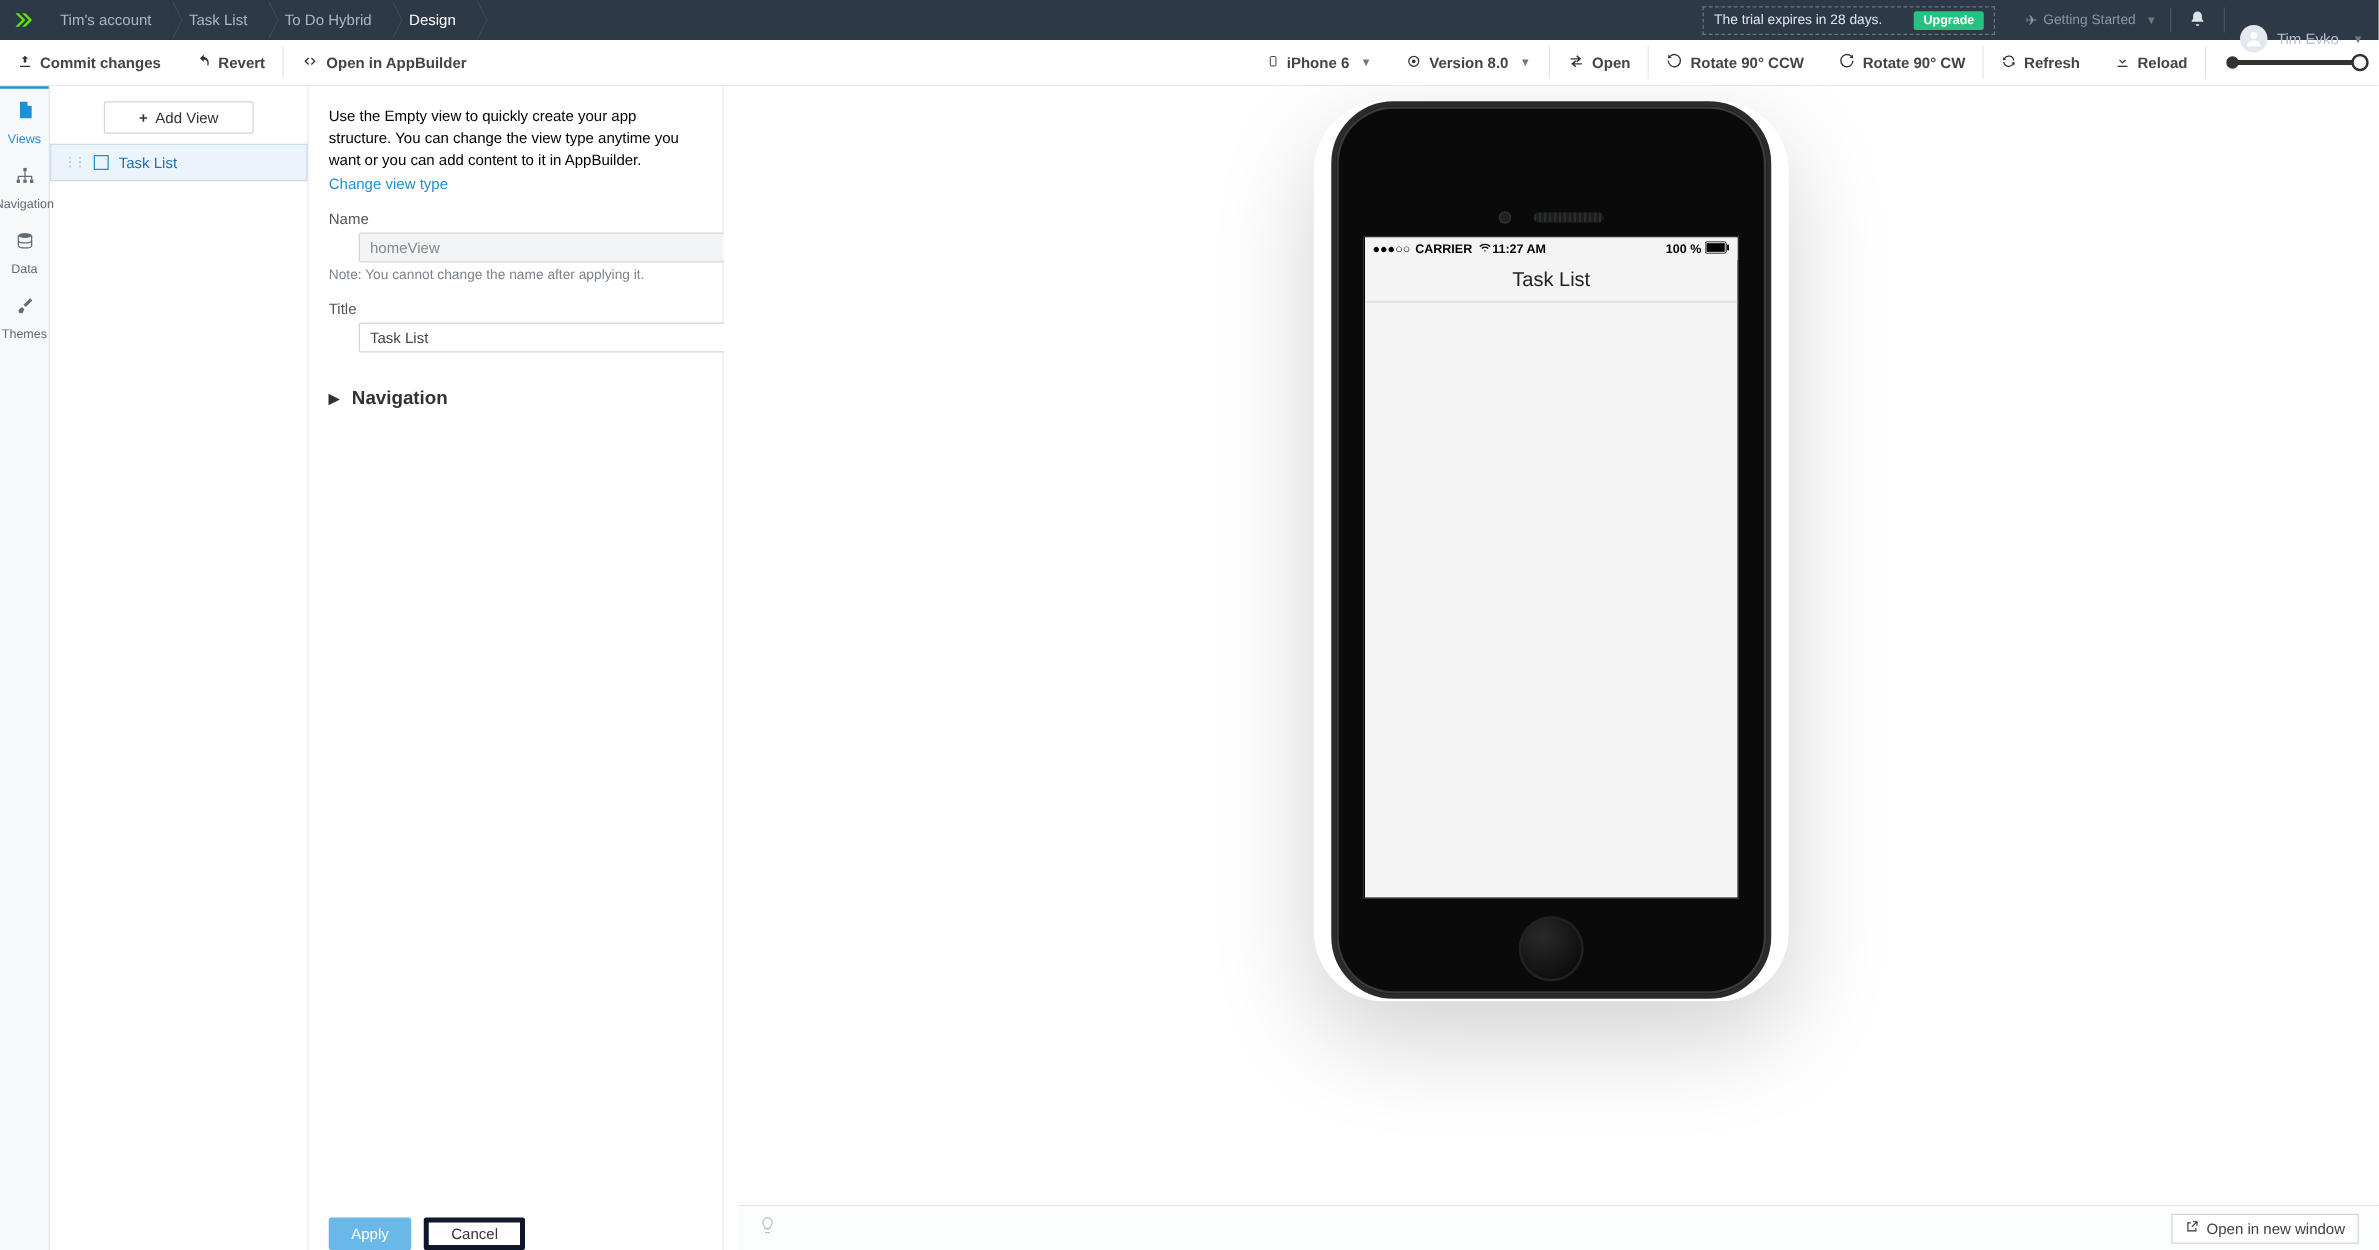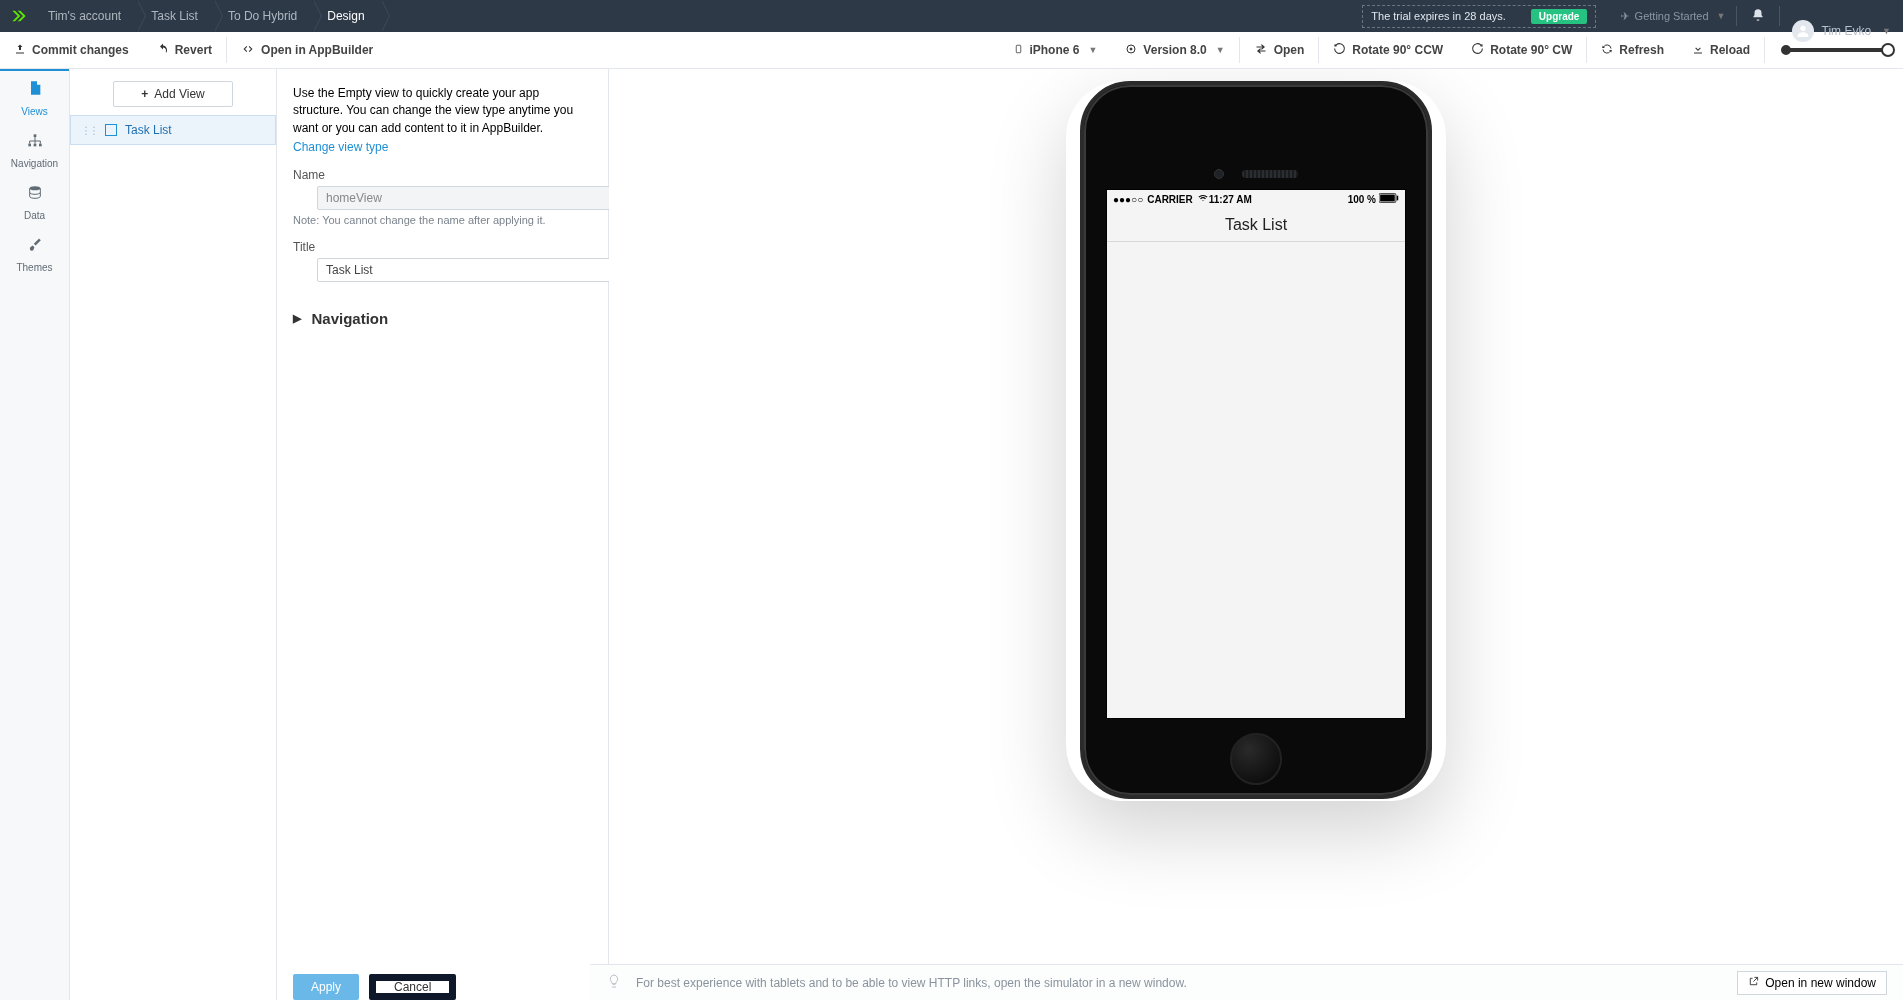--- a/index.html
+++ b/index.html
@@ -27,21 +27,21 @@
 .tool-btn .ico { font-size: 13px; font-weight: bold; }
 .tool-divider { width: 1px; height: 26px; background: #e3e7eb; }
 .toolbar-gap { flex: 1; }
 .chevron { font-size: 9px; color: #777; margin-left: 3px; }
 .zoom-slider { width: 110px; height: 4px; background: #333; border-radius: 2px; margin: 0 10px 0 18px; position: relative; }
 .zoom-knob { width: 14px; height: 14px; border: 2px solid #333; border-radius: 50%; background: #fff; position: absolute; right: -2px; top: -5px; }
 .zoom-knob2 { width: 10px; height: 10px; border: 2px solid #333; border-radius: 50%; background: #333; position: absolute; left: -2px; top: -3px; }
 
 
 .workspace { position: absolute; top: 69px; left: 0; right: 0; bottom: 0; display: flex; }
-.rail { width: 70px; background: #f6f8f9; border-right: 1px solid #e3e7eb; display: flex; flex-direction: column; }
+.rail { width: 40px; background: #f6f8f9; border-right: 1px solid #e3e7eb; display: flex; flex-direction: column; }
 .rail-item { display: flex; flex-direction: column; align-items: center; padding: 10px 2px 6px; font-size: 10px; color: #616b76; gap: 4px; position: relative; }
 .rail-item .rico { font-size: 18px; }
 .rail-item.active { color: #1f8fd6; }
 .rail-item.active::before { content: ""; position: absolute; top: 0; left: 0; right: 0; height: 2px; background: #1f8fd6; }
 
 
 .views-panel { width: 207px; background: #fff; border-right: 1px solid #e3e7eb; }
 .add-view-btn { margin: 12px auto 8px; width: 120px; height: 26px; border: 1px solid #cfd6dd; border-radius: 2px; background: #fff; display: flex; align-items: center; justify-content: center; gap: 6px; font-size: 12px; color: #333; cursor: pointer; }
 .view-item { height: 30px; background: #ecf4fb; border: 1px solid #c9def0; display: flex; align-items: center; gap: 8px; padding: 0 10px; font-size: 12px; color: #1f6fb2; }
 .drag-dots { color: #9cb7cd; font-size: 10px; letter-spacing: -2px; }
@@ -53,21 +53,21 @@
 .link { color: #1f8fd6; margin-top: 3px; display: inline-block; }
 .fld-label { margin-top: 14px; color: #555; }
 .fld-input { width: 100%; height: 24px; border: 1px solid #cfd6dd; border-radius: 2px; padding: 0 8px; font-size: 12px; margin-top: 4px; color: #444; margin-left: 24px; }
 .fld-input.disabled { background: #f2f4f6; color: #888; }
 .note { font-size: 11px; color: #7b838c; margin-top: 4px; }
 .nav-section { margin-top: 28px; display: flex; align-items: center; gap: 10px; font-size: 15px; font-weight: bold; color: #333; }
 .nav-caret { font-size: 11px; }
 .props-footer { position: absolute; left: 16px; right: 4px; bottom: 0; display: flex; gap: 10px; padding-bottom: 0px; }
 .btn { height: 26px; padding: 0 18px; border-radius: 2px; font-size: 12px; display: flex; align-items: center; cursor: pointer; }
 .btn.apply { background: #6ab8e8; color: #fff; border: none; }
-.btn.cancel { background: #fff; color: #333; border: 7px solid #0f172a; }
+.btn.cancel { background: #fff; color: #333; border: 4px solid #0f172a; }
 
 
 .preview-area { flex: 1; background: #fff; display: flex; align-items: flex-start; justify-content: center; position: relative; overflow: hidden; }
 .phone-shadow { position: absolute; top: 12px; width: 380px; height: 720px; border-radius: 56px; box-shadow: 0 30px 80px rgba(0,0,0,0.18); }
 .phone { position: absolute; top: 12px; width: 352px; height: 718px; background: #0a0a0a; border-radius: 50px; border: 4px solid #2b2b2b; box-shadow: inset 0 0 0 2px #3a3a3a; overflow: hidden; }
 .phone-top { height: 104px; display: flex; flex-direction: column; align-items: center; justify-content: flex-end; gap: 14px; padding-bottom: 10px; }
 .camera { width: 10px; height: 10px; border-radius: 50%; background: #1f2328; border: 1px solid #333; }
 .speaker { width: 56px; height: 8px; border-radius: 4px; background: repeating-linear-gradient(90deg,#2a2d31 0 2px,#1a1c1e 2px 4px); }
 .phone-top-row { display: flex; align-items: center; gap: 18px; }
 .screen { margin: 0 22px; height: 530px; background: #f4f4f4; border: 1px solid #000; position: relative; }
@@ -80,21 +80,21 @@
 .home-btn-ring { width: 52px; height: 52px; border-radius: 50%; border: 2px solid #222; background: radial-gradient(circle at 35% 30%, #2a2a2a, #050505); }
 .side-btn { position: absolute; background: #1b1b1b; border-radius: 2px; }
 .side-l1 { left: -6px; top: 138px; width: 4px; height: 30px; }
 .side-l2 { left: -6px; top: 188px; width: 4px; height: 46px; }
 .side-l3 { left: -6px; top: 246px; width: 4px; height: 46px; }
 .side-r { right: -6px; top: 168px; width: 4px; height: 54px; }
 
 
 .preview-footer { position: absolute; bottom: 0; left: 590px; right: 0; height: 36px; border-top: 1px solid #e3e7eb; background: #fcfdfd; display: flex; align-items: center; padding: 0 16px; font-size: 12px; color: #8a939d; gap: 14px; }
 .bulb { font-size: 16px; color: #b9c2cc; }
-.new-window-btn { margin-left: auto; border: 1px solid #cfd6dd; background: #fff; height: 24px; padding: 0 10px; display: flex; align-items: center; gap: 6px; color: #000000; }
+.new-window-btn { margin-left: auto; border: 1px solid #cfd6dd; background: #fff; height: 24px; padding: 0 10px; display: flex; align-items: center; gap: 6px; color: #404040; }
 </style>
 </head>
 <body>
 
 <div class="header">
   <span class="logo-icon">
     <svg width="16" height="16" viewBox="0 0 24 24">
         <path fill="#5ce500" d="M4 4 L12 12 L4 20 L8 20 L16 12 L8 4 Z M12 4 L20 12 L12 20 L16 20 L24 12 L16 4 Z" transform="translate(-2,0)"></path>
       </svg>
   </span>
@@ -356,21 +356,20 @@
     </div>
   </div>
 </div>
 
 <div class="preview-footer">
   <span class="bulb">
     <svg width="16" height="16" viewBox="0 0 24 24" fill="none" stroke="#b9c2cc" stroke-width="1.5">
         <path d="M9 21h6M10 17h4M12 3a6 6 0 0 0-4 10c1 1 1 2 1 3h6c0-1 0-2 1-3a6 6 0 0 0-4-10z"></path>
       </svg>
   </span>
-  <span>For best experience with tablets and to be able to view HTTP links, open the simulator in a new window.</span>
   <div class="new-window-btn">
     <span>
       <svg width="11" height="11" viewBox="0 0 24 24" fill="none" stroke="#333" stroke-width="2">
           <path d="M14 3h7v7M21 3l-9 9M10 5H5v14h14v-5"></path>
         </svg>
     </span>
     <span>Open in new window</span>
   </div>
 </div>
 

